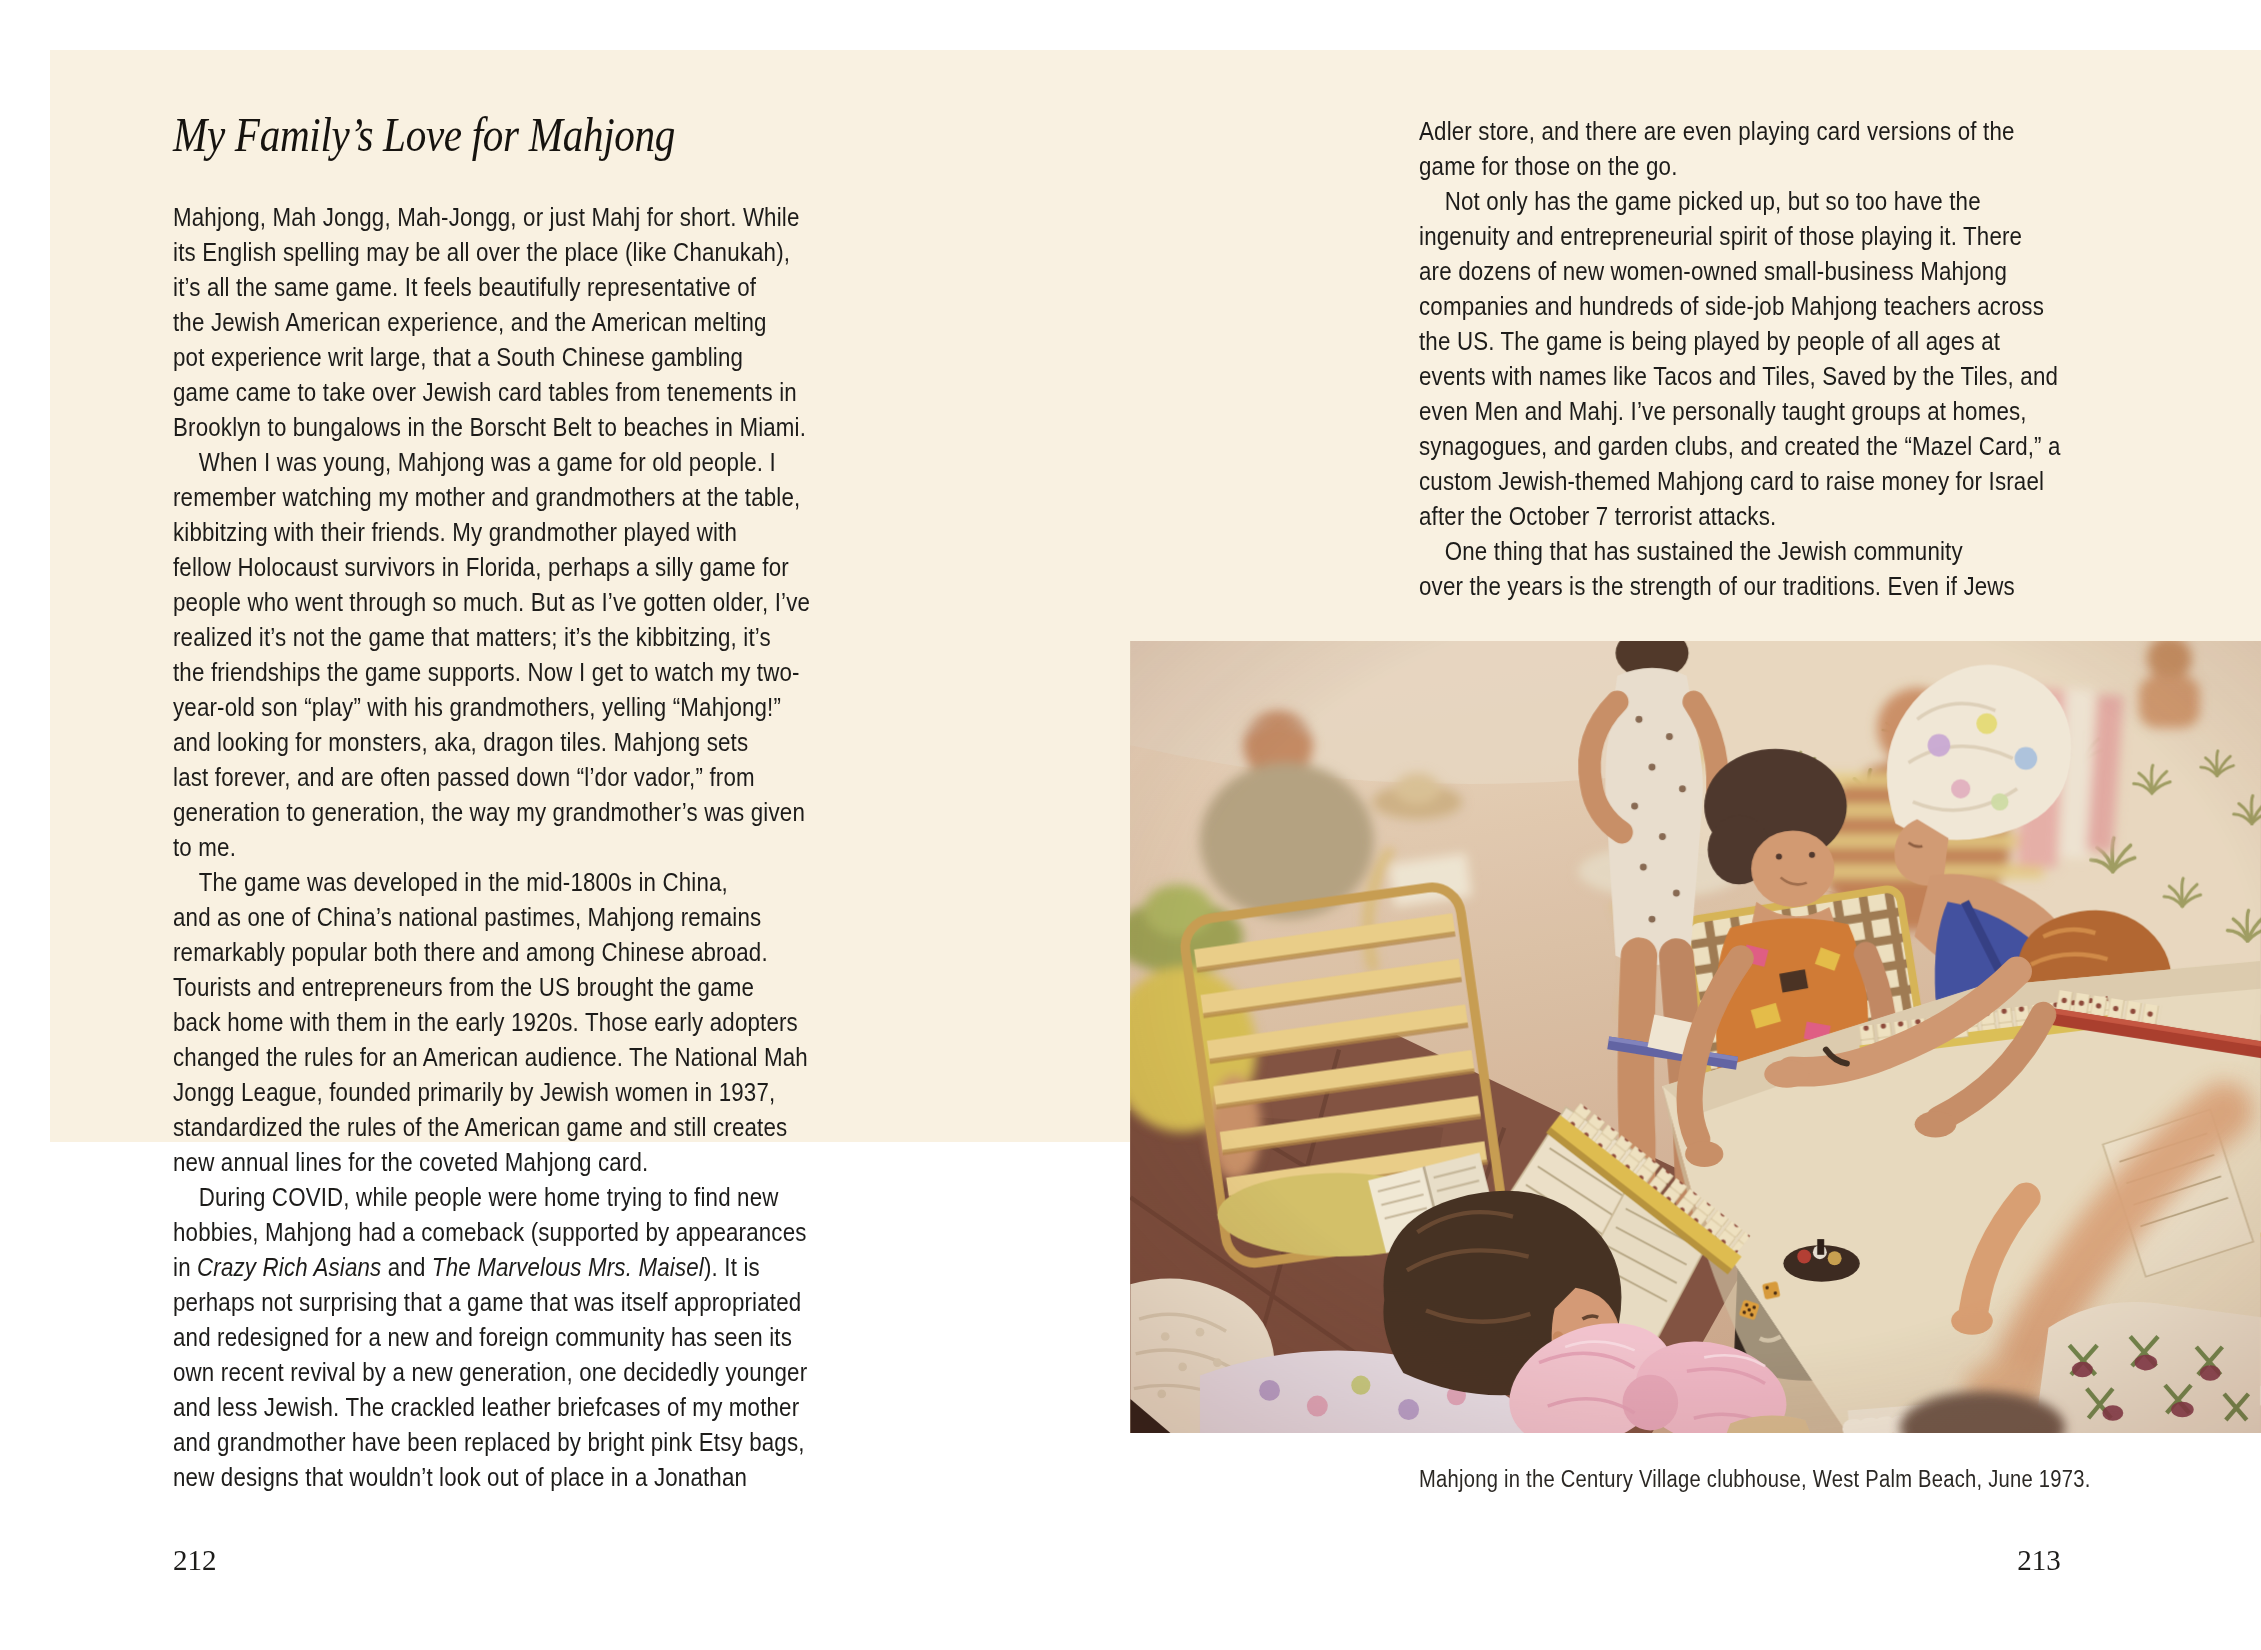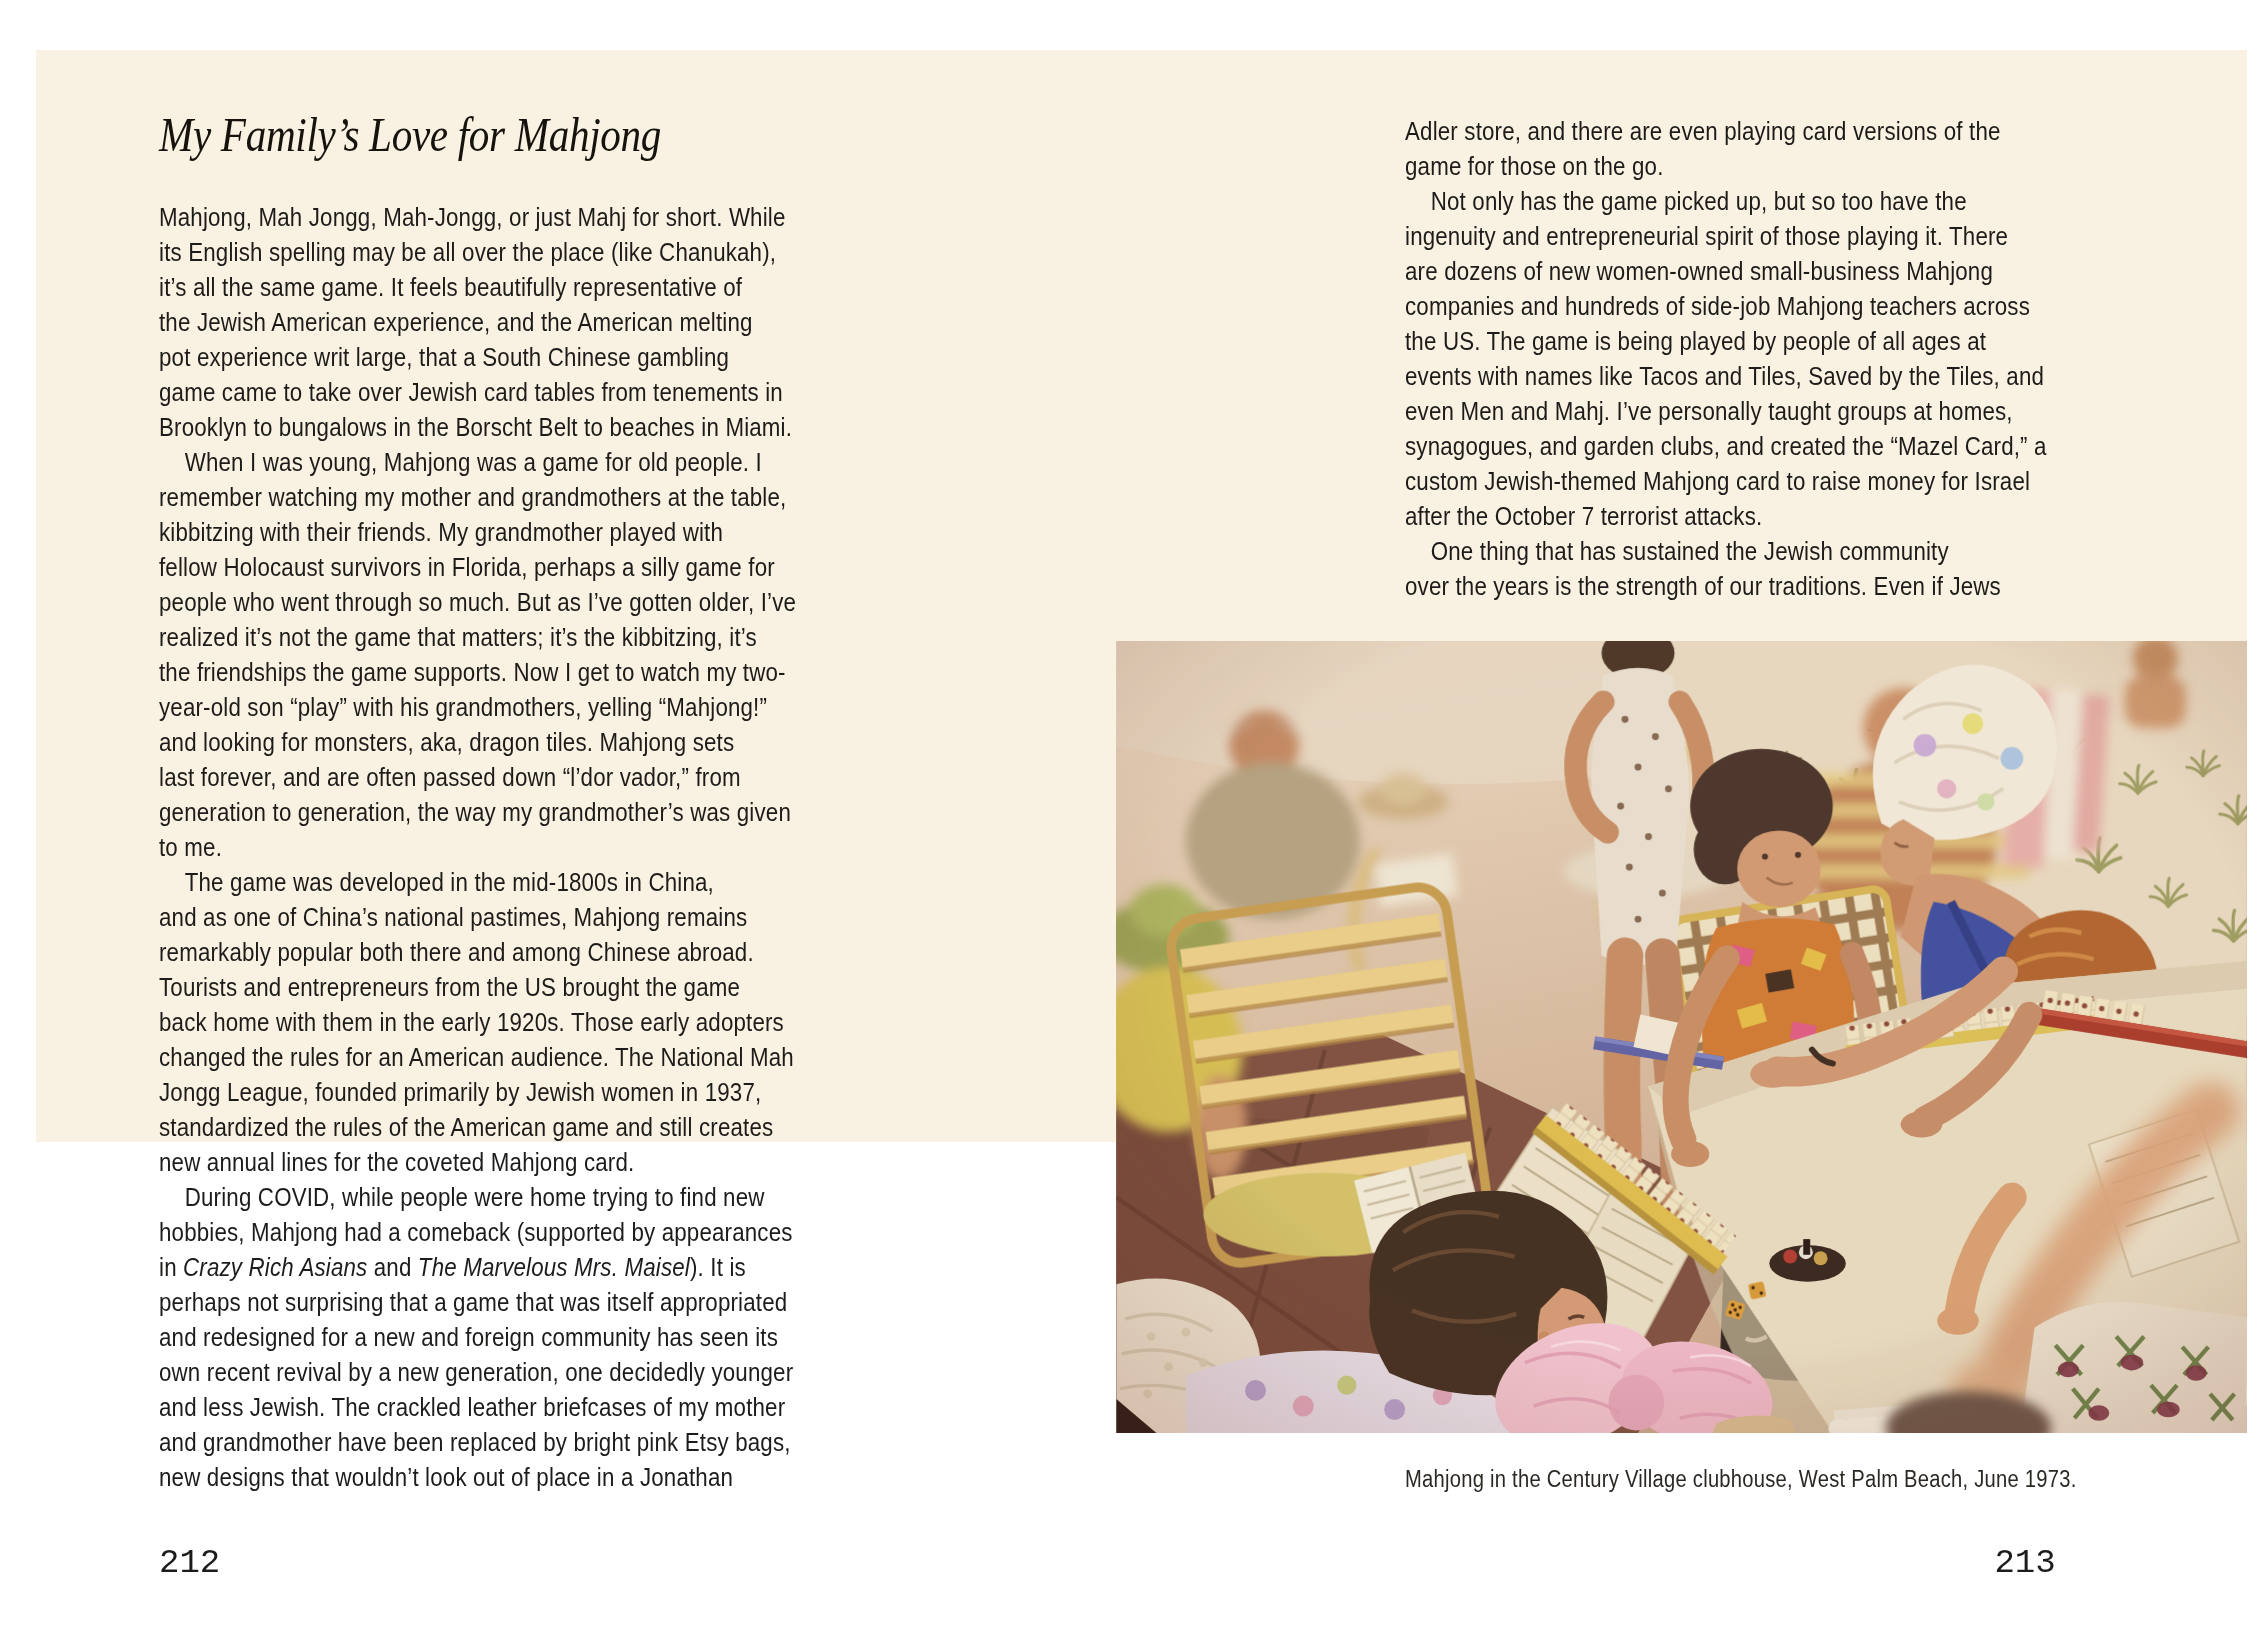--- a/index.html
+++ b/index.html
@@ -5,21 +5,21 @@
   html,body{margin:0;padding:0;}
   body{
     position:relative;
     width:2261px;height:1651px;
     background:var(--margin-bg,#ffffff);
     font-family:"Liberation Sans",sans-serif;
     color:var(--text,#1d1c1a);
     overflow:hidden;
   }
   .spread{
-    position:absolute;left:36px;top:50px;
+    position:absolute;left:50px;top:50px;
     width:2211px;height:1092px;
     background:var(--page-bg,#f9f1e1);
   }
   .title{
     position:absolute;left:123px;top:56px;margin:0;
     font-family:"Liberation Serif",serif;
     font-style:italic;font-weight:normal;
     font-size:49px;letter-spacing:-0.4px;
     color:#16130f;white-space:nowrap;
     transform:scaleX(0.84);transform-origin:left top;
@@ -37,22 +37,22 @@
   .left-col{left:123px;top:150px;}
   .right-col{left:1369px;top:64px;}
   .caption{
     position:absolute;left:1369px;top:1416px;margin:0;
     font-size:23.5px;letter-spacing:0.3px;white-space:nowrap;
     color:var(--caption-text,#2b2824);
     transform:scaleX(0.858);transform-origin:left top;
   }
   .folio{
     position:absolute;
-    font-family:Liberation Mono, monospace;
-    font-size:34px;color:var(--text,#1d1c1a);
+    font-family:Liberation Serif, serif;
+    font-size:29px;color:var(--text,#1d1c1a);
   }
   .folio-left{left:123px;top:1494px;}
   .folio-right{left:1924px;top:1494px;width:130px;text-align:center;}
   .photo{
     position:absolute;left:1080px;top:591px;margin:0;
     width:1131px;height:792px;overflow:hidden;background:#d9c3ac;
   }
   .photo svg{display:block;width:1131px;height:792px;}
 </style>
 </head>

